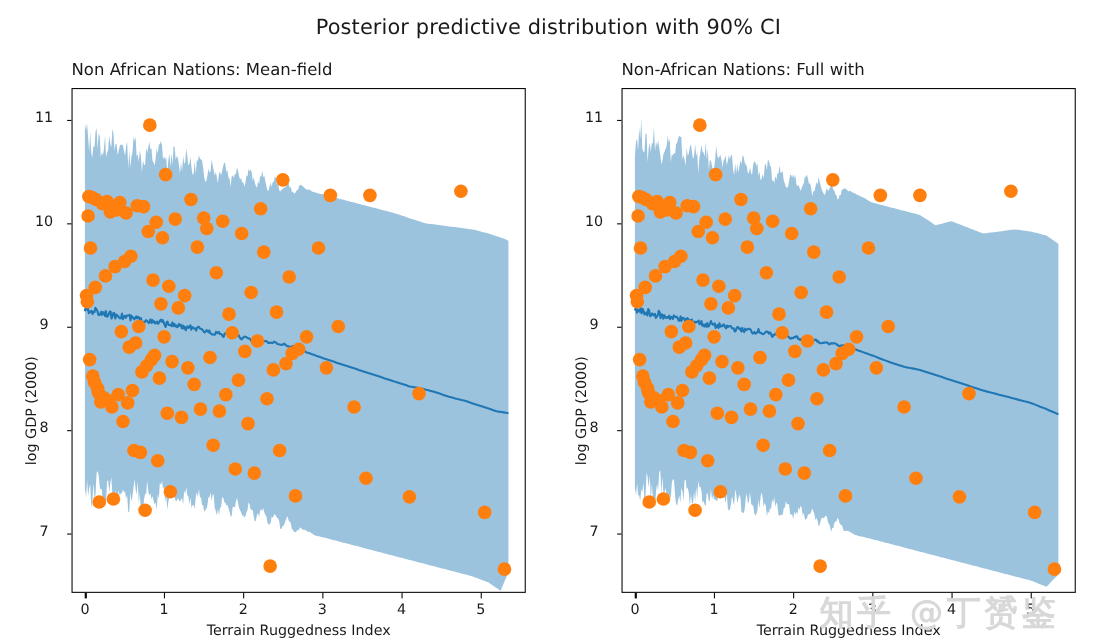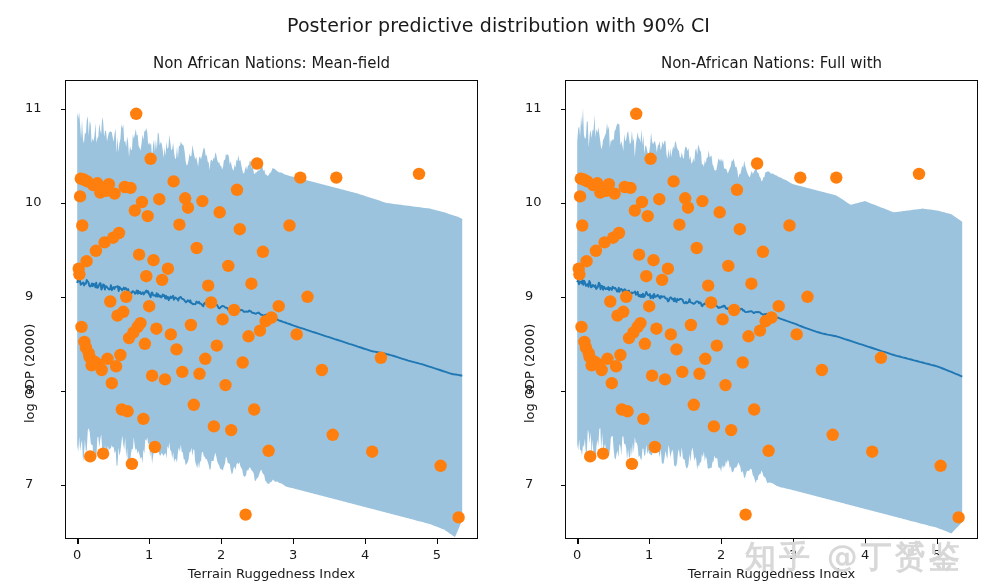--- a/index.html
+++ b/index.html
@@ -2,26 +2,26 @@
 <html><head>
 <meta charset="utf-8">
 <style>
   html,body{margin:0;padding:0;}
   body{width:997px;height:585px;background:#ffffff;
        font-family:"DejaVu Sans","Liberation Sans",sans-serif;
        color:#262626;overflow:hidden;position:relative;}
   #figure{position:absolute;left:0;top:8px;width:997px;height:585px;}
   .suptitle{position:absolute;left:0;top:6px;width:997px;text-align:center;
             font-size:19px;color:#1a1a1a;letter-spacing:.1px;}
-  .axtitle{position:absolute;font-size:15px;color:#1a1a1a;text-align:center;}
+  .axtitle{position:absolute;font-size:15px;color:#1a1a1a;text-align:left;}
   .axlabel{position:absolute;font-size:13px;color:#1a1a1a;text-align:center;}
   .ylabel{position:absolute;font-size:13px;color:#1a1a1a;
           transform-origin:0 0;white-space:nowrap;}
   .ticklabel{position:absolute;font-size:13px;color:#1a1a1a;white-space:nowrap;}
-  .ytick{text-align:left;}
+  .ytick{text-align:center;}
   .xtick{text-align:center;}
   .panel{position:absolute;overflow:hidden;background:#fff;
          border:1.3px solid #0a0a0a;box-sizing:border-box;}
   .panel svg{display:block;position:absolute;left:-1.3px;top:-1.3px;}
   .tickmark{position:absolute;background:#0a0a0a;}
   .wm{position:absolute;color:#d8d8d8;font-size:31px;font-weight:700;
       letter-spacing:3px;white-space:nowrap;user-select:none;}
 </style>
 </head>
 <body>

